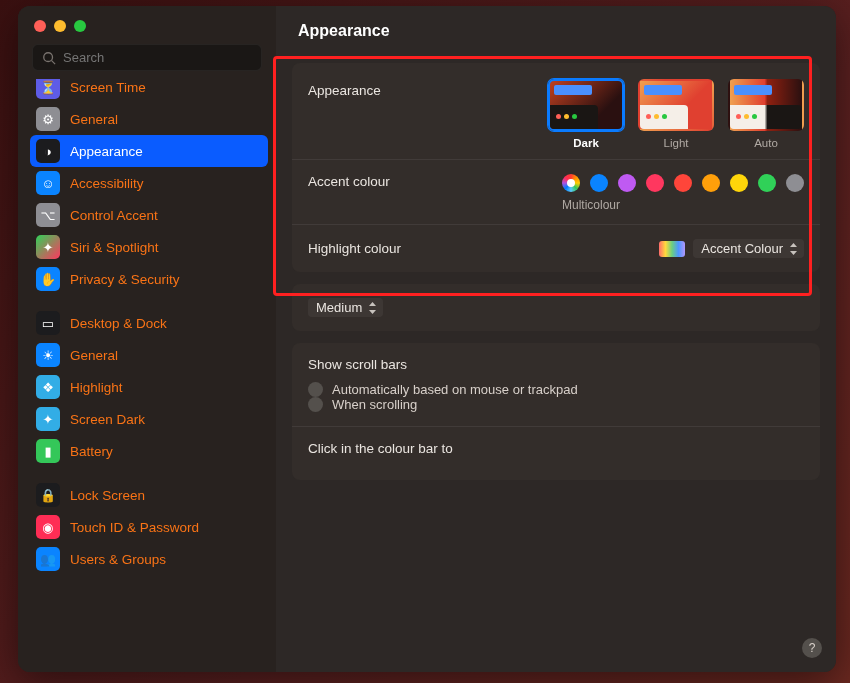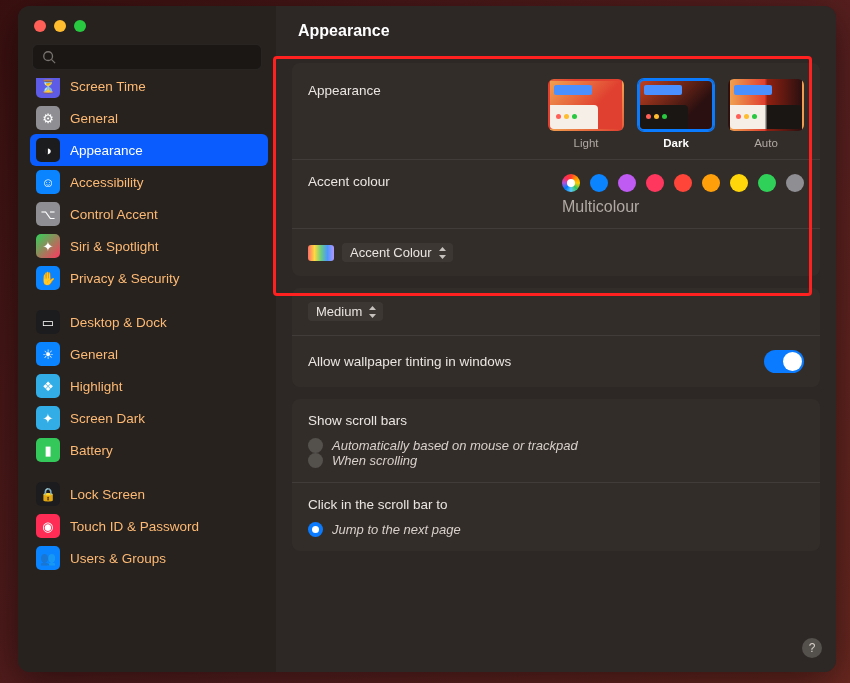--- a/index.html
+++ b/index.html
@@ -11,21 +11,21 @@
 .search-wrap { margin:0 14px 8px 14px; }
 .search { display:flex; align-items:center; background:rgba(20,18,17,.7); border-radius:6px; padding:5px 9px; border:1px solid rgba(255,255,255,.06); }
 .search svg { width:14px; height:14px; opacity:.6; }
 .search input { flex:1; background:none; border:none; outline:none; color:#b8b0aa; font-size:13px; margin-left:7px; }
 .sb-list { flex:1; overflow-y:auto; padding:0 8px 0 12px; }
 .sb-list::-webkit-scrollbar{width:6px;} .sb-list::-webkit-scrollbar-thumb{background:rgba(255,255,255,.12);border-radius:3px;}
 .sb-item { display:flex; align-items:center; gap:10px; padding:4px 6px; border-radius:6px; margin-bottom:0; cursor:pointer; }
 .sb-item.sel { background:#0a5cff; }
 .sb-item.sel .sb-label{color:#fff;font-weight:500;}
 .sb-icon { width:24px; height:24px; border-radius:5px; display:flex; align-items:center; justify-content:center; font-size:13px; flex:none; color:#fff; }
-.sb-label { color:#fdba74; font-size:13.5px; }
+.sb-label { color:#f97316; font-size:13.5px; }
 .sb-gap { height:12px; }
 .main { flex:1; display:flex; flex-direction:column; background:#2d2826; position:relative; }
 .main-head { padding:16px 0 10px 22px; border-bottom:1px solid transparent; }
 .main-head h1 { color:#fff; font-size:16px; font-weight:600; }
 .main-body { flex:1; overflow-y:auto; padding:0 16px 20px 16px; }
 .group { background:#332d2a; border-radius:8px; margin-top:12px; }
 .row { display:flex; align-items:center; padding:14px 16px; border-bottom:1px solid rgba(255,255,255,.07); }
 .row:last-child { border-bottom:none; }
 .row-label { color:#eae5e0; font-size:13.5px; flex:1; }
 .appearance-row { align-items:flex-start; padding-top:16px; padding-bottom:10px; }
@@ -49,31 +49,31 @@
 
 .sw-auto { background:linear-gradient(90deg,#f0a050 0%,#e04030 48%,#902010 52%,#2a1010 100%); }
 .sw-auto::before{content:"";position:absolute;top:4px;left:4px;width:38px;height:10px;background:#4a90ff;border-radius:2px;}
 .sw-auto::after{content:"";position:absolute;bottom:0;left:0;width:100%;height:24px;background:linear-gradient(90deg,#f5efe8 0%,#f5efe8 48%,#1a1614 52%,#1a1614 100%);border-radius:0 4px 0 0;}
 .accent-row { align-items:flex-start; padding-bottom:12px; }
 .accent-wrap { display:flex; flex-direction:column; align-items:flex-start; gap:6px; }
 .accent-colors { display:flex; gap:10px; }
 .accent-c { width:18px; height:18px; border-radius:50%; cursor:pointer; position:relative; }
 .accent-c.sel::after{content:"";position:absolute;inset:5px;background:#fff;border-radius:50%;}
 .accent-multi { background:conic-gradient(#ff3b30,#ff9500,#ffcc00,#34c759,#5ac8fa,#007aff,#af52de,#ff2d55,#ff3b30); }
-.accent-label { font-size:16px; color:#b0a9a3; }
+.accent-label { font-size:12px; color:#b0a9a3; }
 .highlight-row .row-label{}
 .highlight-ctrl { display:flex; align-items:center; gap:8px; }
 .hl-swatch { width:26px; height:16px; border-radius:3px; background:linear-gradient(90deg,#ff6b6b,#ffd93d,#6bcf7f,#4d96ff,#b197fc); }
 .popup { display:flex; align-items:center; gap:6px; background:rgba(255,255,255,.05); padding:2px 6px 2px 8px; border-radius:4px; cursor:pointer; font-size:13px; color:#eae5e0; }
 .popup svg{width:9px;height:12px;opacity:.8;}
 .toggle { width:40px; height:23px; background:#0a7bff; border-radius:12px; position:relative; cursor:pointer; }
 .toggle::after{content:"";position:absolute;right:2px;top:2px;width:19px;height:19px;background:#fff;border-radius:50%;}
 .radio-group { display:flex; flex-direction:column; gap:8px; }
 .radio-title { color:#eae5e0; font-size:13.5px; margin-bottom:2px; }
-.radio-item { display:flex; align-items:center; gap:9px; cursor:pointer;font-style:italic; }
+.radio-item { display:flex; align-items:center; gap:9px; cursor:pointer; }
 .radio { width:15px; height:15px; border-radius:50%; background:#54504c; position:relative; }
 .radio.sel { background:#0a7bff; }
 .radio.sel::after{content:"";position:absolute;inset:4px;background:#fff;border-radius:50%;}
 .radio-label { color:#d8d0ca; font-size:13px; }
 .rgrp2 { padding:14px 16px; border-top:1px solid rgba(255,255,255,.07); }
 .red-box { position:absolute; border:3px solid #ff2020; border-radius:4px; pointer-events:none; }
 #rb1 { top:56px; left:273px; width:539px; height:240px; }
 .help { position:absolute; right:14px; bottom:14px; width:20px;height:20px;border-radius:50%;background:#54504c;color:#d8d0ca;display:flex;align-items:center;justify-content:center;font-size:12px;cursor:pointer;}
 </style>
 </head>
@@ -85,20 +85,21 @@
       <span style="background:#ff5f57"></span>
       <span style="background:#febc2e"></span>
       <span style="background:#28c840"></span>
     </div>
     <div class="search-wrap">
       <div class="search">
         <svg viewBox="0 0 16 16" fill="none" stroke="#b8b0aa" stroke-width="1.5">
             <circle cx="7" cy="7" r="5"></circle>
             <line x1="11" y1="11" x2="15" y2="15"></line>
           </svg>
+        <input placeholder="Search" style="">
       </div>
     </div>
     <div class="sb-list" id="sb-list">
         <div class="sb-item" style="margin-top: -8px;">
           <div class="sb-icon" style="background: rgb(94, 92, 230);">⏳</div>
           <div class="sb-label">Screen Time</div>
         </div>
         <div class="sb-item">
           <div class="sb-icon" style="background: rgb(142, 142, 147);">⚙︎</div>
           <div class="sb-label">General</div>
@@ -163,39 +164,39 @@
   <div class="main">
     <div class="main-head">
       <h1>Appearance</h1>
     </div>
     <div class="main-body">
 
       <div class="group">
         <div class="row appearance-row">
           <div class="row-label">Appearance</div>
           <div class="theme-opts" id="theme-opts">
+              <div class="theme-opt sel">
+                <div class="theme-swatch sw-dark">
+                  <div class="sw-dots">
+                    <span class="sw-dot" style="background: rgb(255, 95, 87);"></span>
+                    <span class="sw-dot" style="background: rgb(254, 188, 46);"></span>
+                    <span class="sw-dot" style="background: rgb(40, 200, 64);"></span>
+                  </div>
+                </div>
+                <div class="theme-opt-label">Dark</div>
+              </div>
               <div class="theme-opt">
                 <div class="theme-swatch sw-light">
                   <div class="sw-dots">
                     <span class="sw-dot" style="background: rgb(255, 95, 87);"></span>
                     <span class="sw-dot" style="background: rgb(254, 188, 46);"></span>
                     <span class="sw-dot" style="background: rgb(40, 200, 64);"></span>
                   </div>
                 </div>
                 <div class="theme-opt-label">Light</div>
-              </div>
-              <div class="theme-opt sel">
-                <div class="theme-swatch sw-dark">
-                  <div class="sw-dots">
-                    <span class="sw-dot" style="background: rgb(255, 95, 87);"></span>
-                    <span class="sw-dot" style="background: rgb(254, 188, 46);"></span>
-                    <span class="sw-dot" style="background: rgb(40, 200, 64);"></span>
-                  </div>
-                </div>
-                <div class="theme-opt-label">Dark</div>
               </div>
               <div class="theme-opt">
                 <div class="theme-swatch sw-auto">
                   <div class="sw-dots">
                     <span class="sw-dot" style="background: rgb(255, 95, 87);"></span>
                     <span class="sw-dot" style="background: rgb(254, 188, 46);"></span>
                     <span class="sw-dot" style="background: rgb(40, 200, 64);"></span>
                   </div>
                 </div>
                 <div class="theme-opt-label">Auto</div>
@@ -213,20 +214,21 @@
                 <div class="accent-c" style="background: rgb(255, 69, 58);"></div>
                 <div class="accent-c" style="background: rgb(255, 159, 10);"></div>
                 <div class="accent-c" style="background: rgb(255, 214, 10);"></div>
                 <div class="accent-c" style="background: rgb(48, 209, 88);"></div>
                 <div class="accent-c" style="background: rgb(142, 142, 147);"></div>
               </div>
             <div class="accent-label">Multicolour</div>
           </div>
         </div>
         <div class="row highlight-row">
+          <div class="row-label">Highlight colour</div>
           <div class="highlight-ctrl">
             <div class="hl-swatch"></div>
             <div class="popup">
               <span>Accent Colour</span>
               <svg viewBox="0 0 9 12" fill="#eae5e0">
                   <path d="M4.5 0L8 4H1zM4.5 12L1 8h7z"></path>
                 </svg>
             </div>
           </div>
         </div>
@@ -234,48 +236,40 @@
 
       <div class="group">
         <div class="row">
           <div class="popup">
             <span>Medium</span>
             <svg viewBox="0 0 9 12" fill="#eae5e0">
                 <path d="M4.5 0L8 4H1zM4.5 12L1 8h7z"></path>
               </svg>
           </div>
         </div>
-        <div class="row">
-          <div class="row-label">Allow wallpaper tinting in windows</div>
-          <div class="toggle"></div>
-        </div>
       </div>
 
       <div class="group">
         <div class="radio-group" style="padding:14px 16px;">
           <div class="radio-title">Show scroll bars</div>
           <div id="scroll-opts">
               <div class="radio-item">
                 <div class="radio"></div>
                 <div class="radio-label">Automatically based on mouse or trackpad</div>
               </div>
               <div class="radio-item">
                 <div class="radio"></div>
                 <div class="radio-label">When scrolling</div>
               </div>
             </div>
         </div>
         <div class="rgrp2">
           <div class="radio-group">
-            <div class="radio-title">Click in the scroll bar to</div>
+            <div class="radio-title">Click in the colour bar to</div>
             <div id="click-opts">
-                <div class="radio-item">
-                  <div class="radio sel"></div>
-                  <div class="radio-label">Jump to the next page</div>
-                </div>
               </div>
           </div>
         </div>
       </div>
 
     </div>
     <div class="help">?</div>
   </div>
 </div>
 <div class="red-box" id="rb1"></div>

